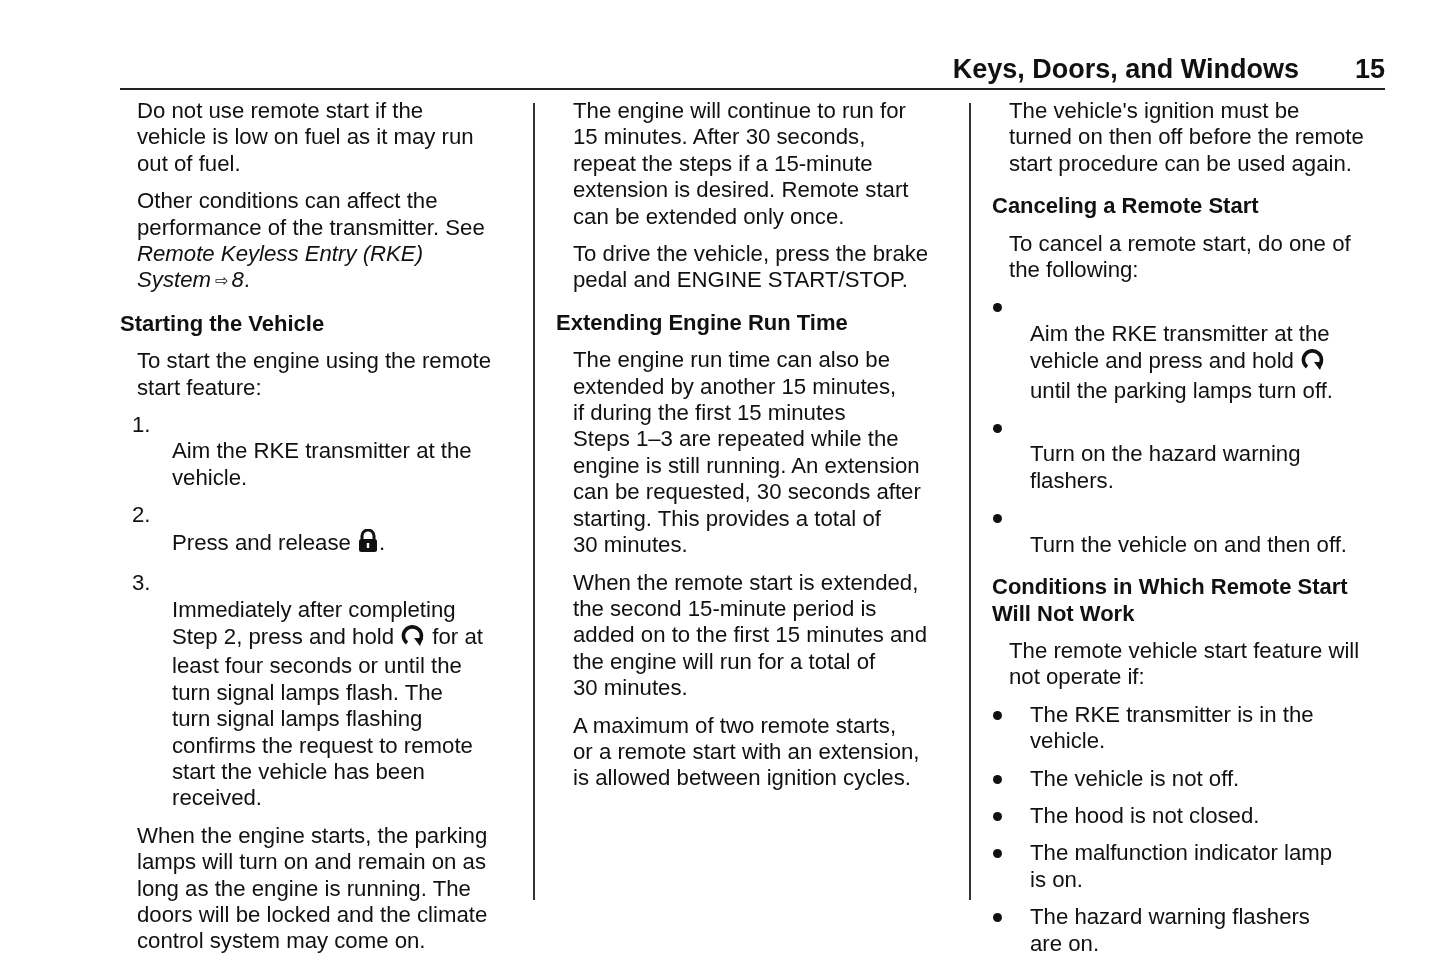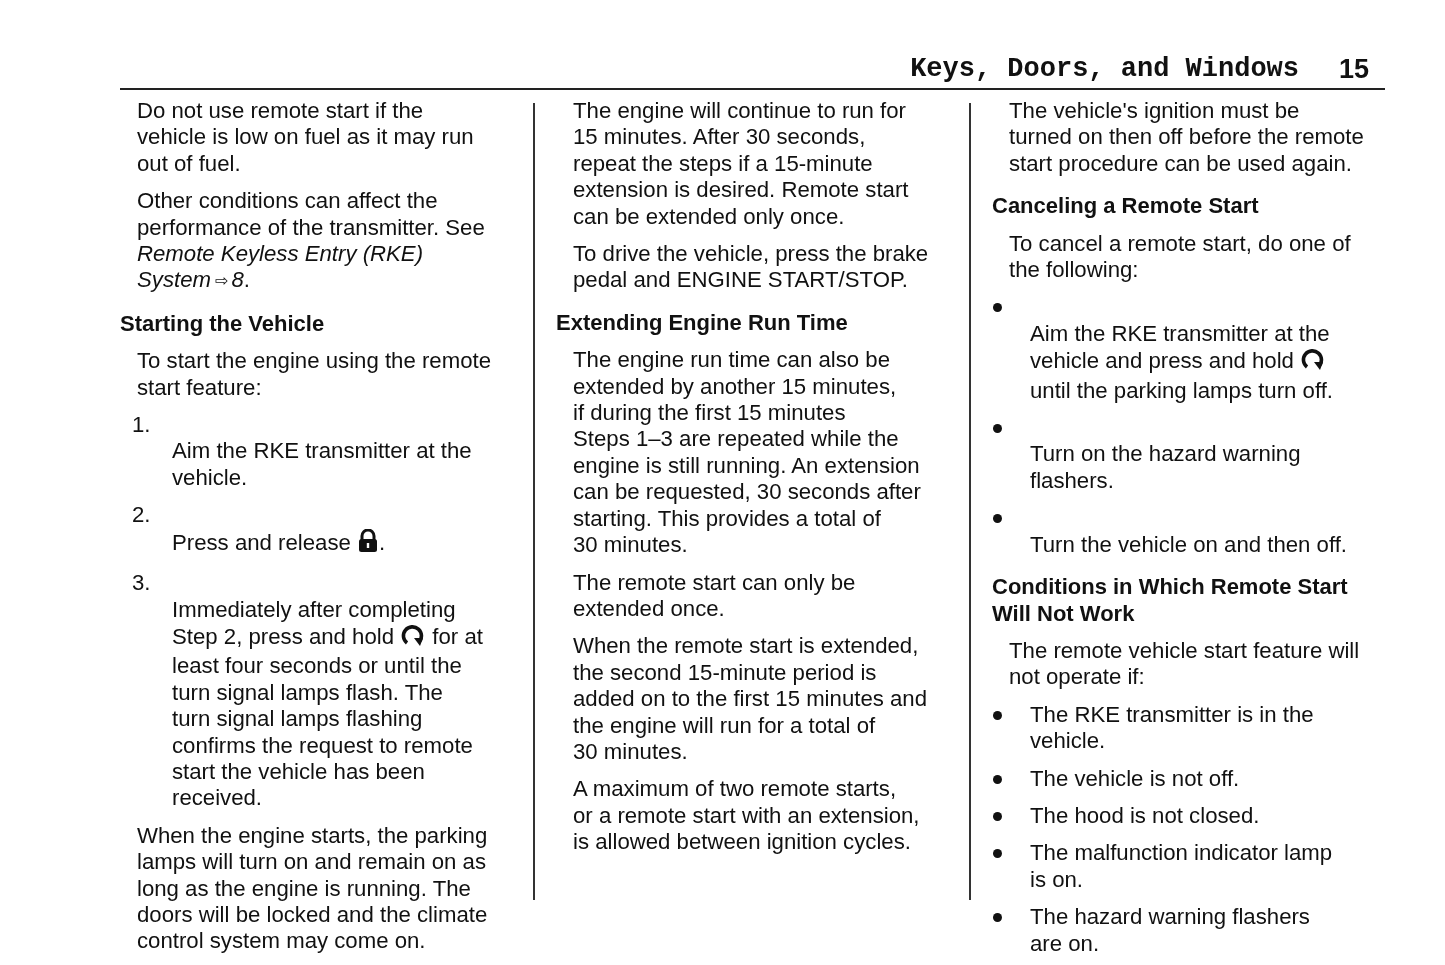--- a/index.html
+++ b/index.html
@@ -5,24 +5,24 @@
   html, body { margin: 0; padding: 0; background: #ffffff; }
   body {
     width: 1445px; height: 965px; position: relative; overflow: hidden;
     font-family: "Liberation Sans", sans-serif; color: #111111;
   }
   .header {
     position: absolute; left: 120px; top: 52px; width: 1265px; height: 36px;
     border-bottom: 2px solid #222;
   }
   .header .title {
-    position: absolute; right: 86px; top: 0; font-weight: bold; font-size: 27px; line-height: 34px; font-family: Liberation Mono, monospace;
+    position: absolute; right: 86px; top: 0; font-weight: bold; font-size: 27px; line-height: 34px;
   }
   .header .pageno {
-    position: absolute; right: 16px; top: 0; font-weight: bold; font-size: 27px; line-height: 34px;
+    position: absolute; right: 0; top: 0; font-weight: bold; font-size: 27px; line-height: 34px;
   }
   .col {
     position: absolute; top: 98px; width: 400px;
     font-size: 22.2px; line-height: 26.4px;
   }
   .c1 { left: 120px; }
   .c2 { left: 556px; }
   .c3 { left: 992px; width: 400px; }
   .divider { position: absolute; top: 103px; width: 2px; height: 797px; background: #333; }
   .d1 { left: 533px; }
@@ -106,22 +106,20 @@
 pedal and ENGINE START/STOP.</p>
   <h3>Extending Engine Run Time</h3>
   <p>The engine run time can also be
 extended by another 15 minutes,
 if during the first 15 minutes
 Steps 1–3 are repeated while the
 engine is still running. An extension
 can be requested, 30 seconds after
 starting. This provides a total of
 30 minutes.</p>
-  <p>The remote start can only be
-extended once.</p>
   <p>When the remote start is extended,
 the second 15-minute period is
 added on to the first 15 minutes and
 the engine will run for a total of
 30 minutes.</p>
   <p>A maximum of two remote starts,
 or a remote start with an extension,
 is allowed between ignition cycles.</p>
 </div>
 

